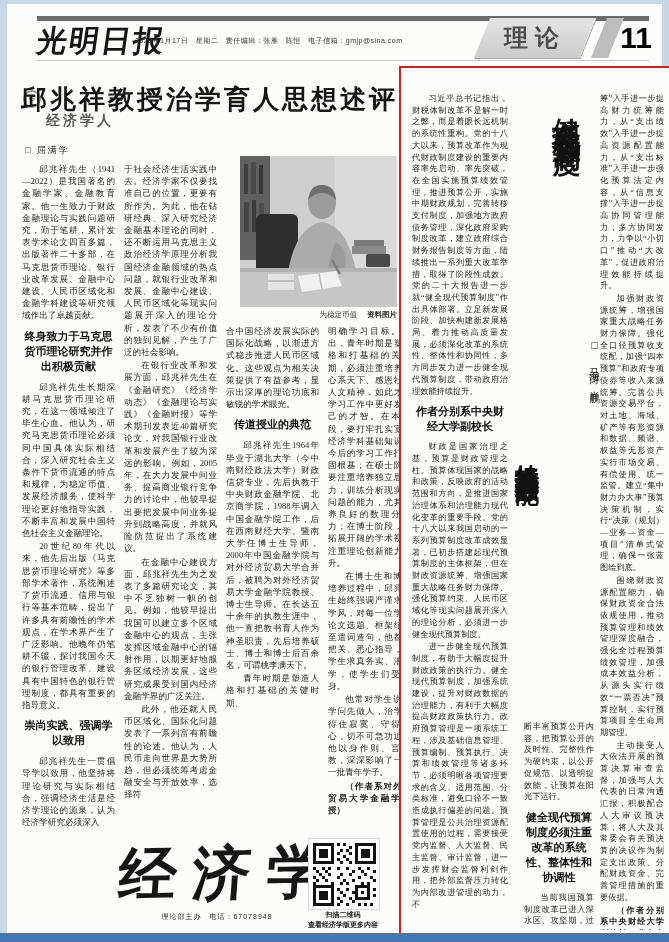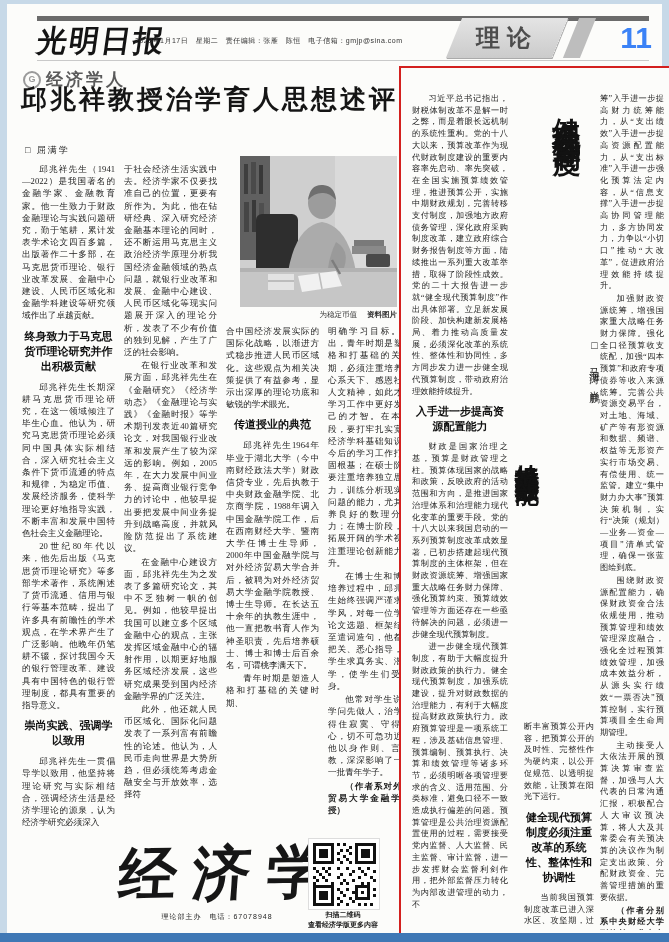--- a/index.html
+++ b/index.html
@@ -16,29 +16,29 @@
             font-family:"Liberation Sans",sans-serif;}
   .header-rule{position:absolute;left:30px;top:56px;width:612px;height:1px;background:#c9c9c9;}
   .badge-wrap{position:absolute;right:10px;top:14px;height:42px;white-space:nowrap;}
   .badge-big{display:inline-block;vertical-align:top;transform:skewX(-22deg);
              background:linear-gradient(180deg,#e4e4e4,#cbcbcb);width:106px;height:40px;
              line-height:40px;text-align:center;box-shadow:1px 1px 0 #aaa;}
   .badge-big span{display:inline-block;transform:skewX(22deg);font-size:24px;font-weight:bold;
              color:#4d4d4d;letter-spacing:7px;}
   .badge-small{display:inline-block;vertical-align:top;transform:skewX(-22deg);background:#bdbdbd;
              width:17px;height:40px;margin-left:7px;}
-  .pageno{display:inline-block;vertical-align:top;margin-left:28px;font-size:30px;font-weight:bold;
-             color:#3b82f6;font-family:"Liberation Sans",sans-serif;line-height:40px;}
+  .pageno{display:inline-block;vertical-align:top;margin-left:0;font-size:30px;font-weight:bold;
+             color:#000000;font-family:"Liberation Sans",sans-serif;line-height:40px;}
 
   
   .kicker{position:absolute;left:16px;top:64px;display:flex;align-items:center;gap:5px;}
   .gicon{width:14px;height:14px;border:2.5px solid #9a9a9a;border-radius:50%;color:#9a9a9a;
          font-size:9px;font-weight:bold;line-height:13px;text-align:center;
          font-family:"Liberation Sans",sans-serif;}
-  .kicker-label{font-size:17px;font-weight:bold;color:#5a5a5a;letter-spacing:3px;}
+  .kicker-label{font-size:14px;font-weight:bold;color:#5a5a5a;letter-spacing:3px;margin-top:44px;}
   .l-title{position:absolute;left:14px;top:78px;width:378px;font-size:26px;font-weight:700;
            color:#151515;letter-spacing:3px;white-space:nowrap;}
   .l-byline{position:absolute;left:18px;top:140px;font-size:9px;color:#222;letter-spacing:2px;}
 
   .bodycol{position:absolute;overflow:hidden;text-align:justify;color:#1d1d1d;}
   .lcol{font-size:8.6px;line-height:12.2px;width:95px;}
   .para{margin:1px;text-indent:2em;}
   .para.cont{text-indent:0;}
   .colhead{font-weight:bold;text-align:center;font-size:11px;line-height:15px;margin:7px 1px;color:#111;}
   .bold-credit{font-weight:bold;}
@@ -240,22 +240,22 @@
       </svg>
     </div>
     <div class="qr-caption">
       <div>扫描二维码</div>
       <div>查看经济学版更多内容</div>
     </div>
 
     <div class="red-box">
       <div class="bodycol rcol colL">
           <p class="para">习近平总书记指出，财税体制改革不是解一时之弊，而是着眼长远机制的系统性重构。党的十八大以来，预算改革作为现代财政制度建设的重要内容率先启动、率先突破，在全国实施预算绩效管理，推进预算公开，实施中期财政规划，完善转移支付制度，加强地方政府债务管理，深化政府采购制度改革，建立政府综合财务报告制度等方面，陆续推出一系列重大改革举措，取得了阶段性成效。党的二十大报告进一步就“健全现代预算制度”作出具体部署。立足新发展阶段、加快构建新发展格局、着力推动高质量发展，必须深化改革的系统性、整体性和协同性，多方同步发力进一步健全现代预算制度，带动政府治理效能持续提升。</p>
-          <div class="colhead">入手进一步提高资源配置能力</div>
-          <p class="para">财政是国家治理之基，预算是财政管理之柱。预算体现国家的战略和政策，反映政府的活动范围和方向，是推进国家治理体系和治理能力现代化变革的重要手段。党的十八大以来我国启动的一系列预算制度改革成效显著，已初步搭建起现代预算制度的主体框架，但在财政资源统筹、增强国家重大战略任务财力保障、强化预算约束、预算绩效管理等方面还存在一些亟待解决的问题，必须进一步健全现代预算制度。</p>
+          <div class="colhead">作者分别系中央财经大学副校长</div>
+          <p class="para">财政是国家治理之基，预算是财政管理之柱。预算体现国家的战略和政策，反映政府的活动范围和方向，是推进国家治理体系和治理能力现代化变革的重要手段。党的十八大以来我国启动的一系列预算制度改革成效显著，已初步搭建起现代预算制度的主体框架，但在财政资源统筹、增强国家重大战略任务财力保障、强化预算约束、人民币区域化等现实问题展开深入的理论分析，必须进一步健全现代预算制度。</p>
           <p class="para">进一步健全现代预算制度，有助于大幅度提升财政政策的执行力。健全现代预算制度，加强系统建设，提升对财政数据的治理能力，有利于大幅度提高财政政策执行力。政府预算管理是一项系统工程，涉及基础信息管理、预算编制、预算执行、决算和绩效管理等诸多环节，必须明晰各项管理要求的含义、适用范围、分类标准，避免口径不一致造成执行偏差的问题。预算管理是公共治理资源配置使用的过程，需要接受党内监督、人大监督、民主监督、审计监督，进一步发挥财会监督利剑作用，把外部监督压力转化为内部改进管理的动力，不</p>
         </div>
       <div class="title-block">
         <div class="vt vt1">健全现代预算制度</div>
         <div class="vauthor">□ 马海涛　肖鹏</div>
         <div class="vt vt2">持续提升政府治理效能</div>
       </div>
       <div class="bodycol rcol colM">
           <p class="para cont">断丰富预算公开内容，把预算公开的及时性、完整性作为硬约束，以公开促规范、以透明提效能，让预算在阳光下运行。</p>
           <div class="colhead">健全现代预算制度必须注重改革的系统性、整体性和协调性</div>

